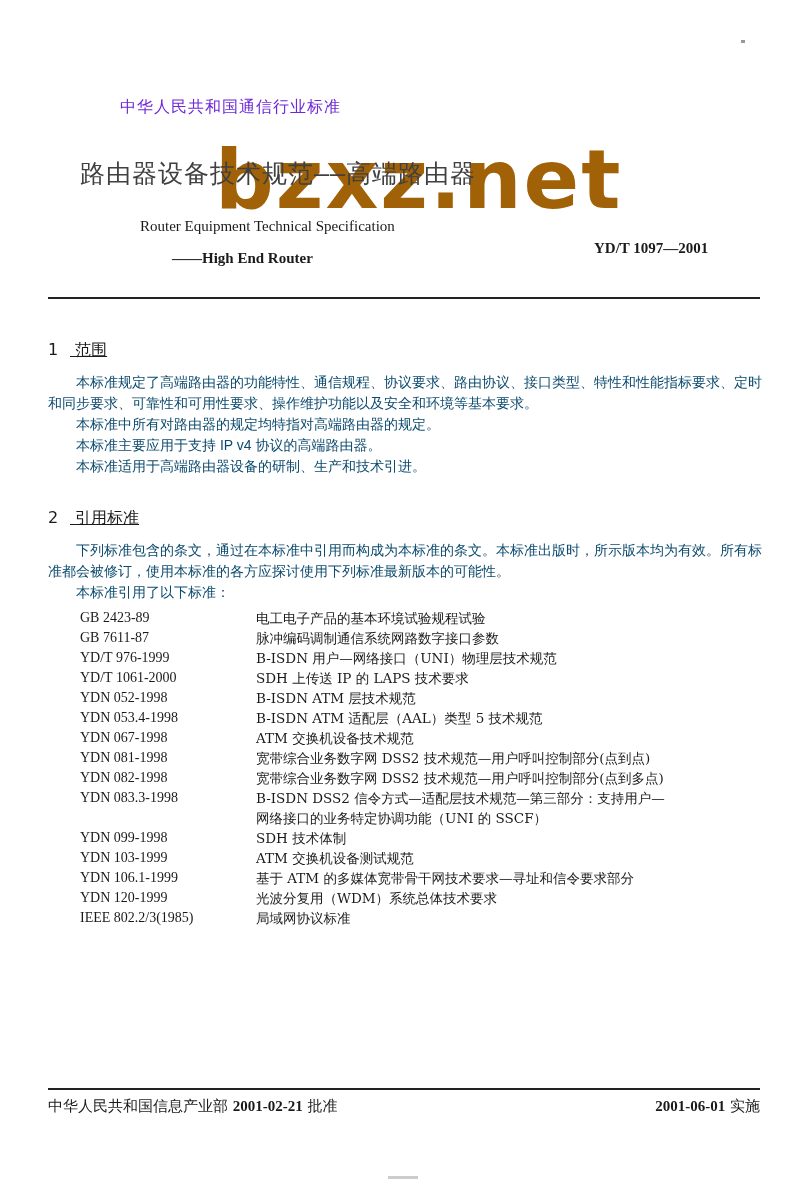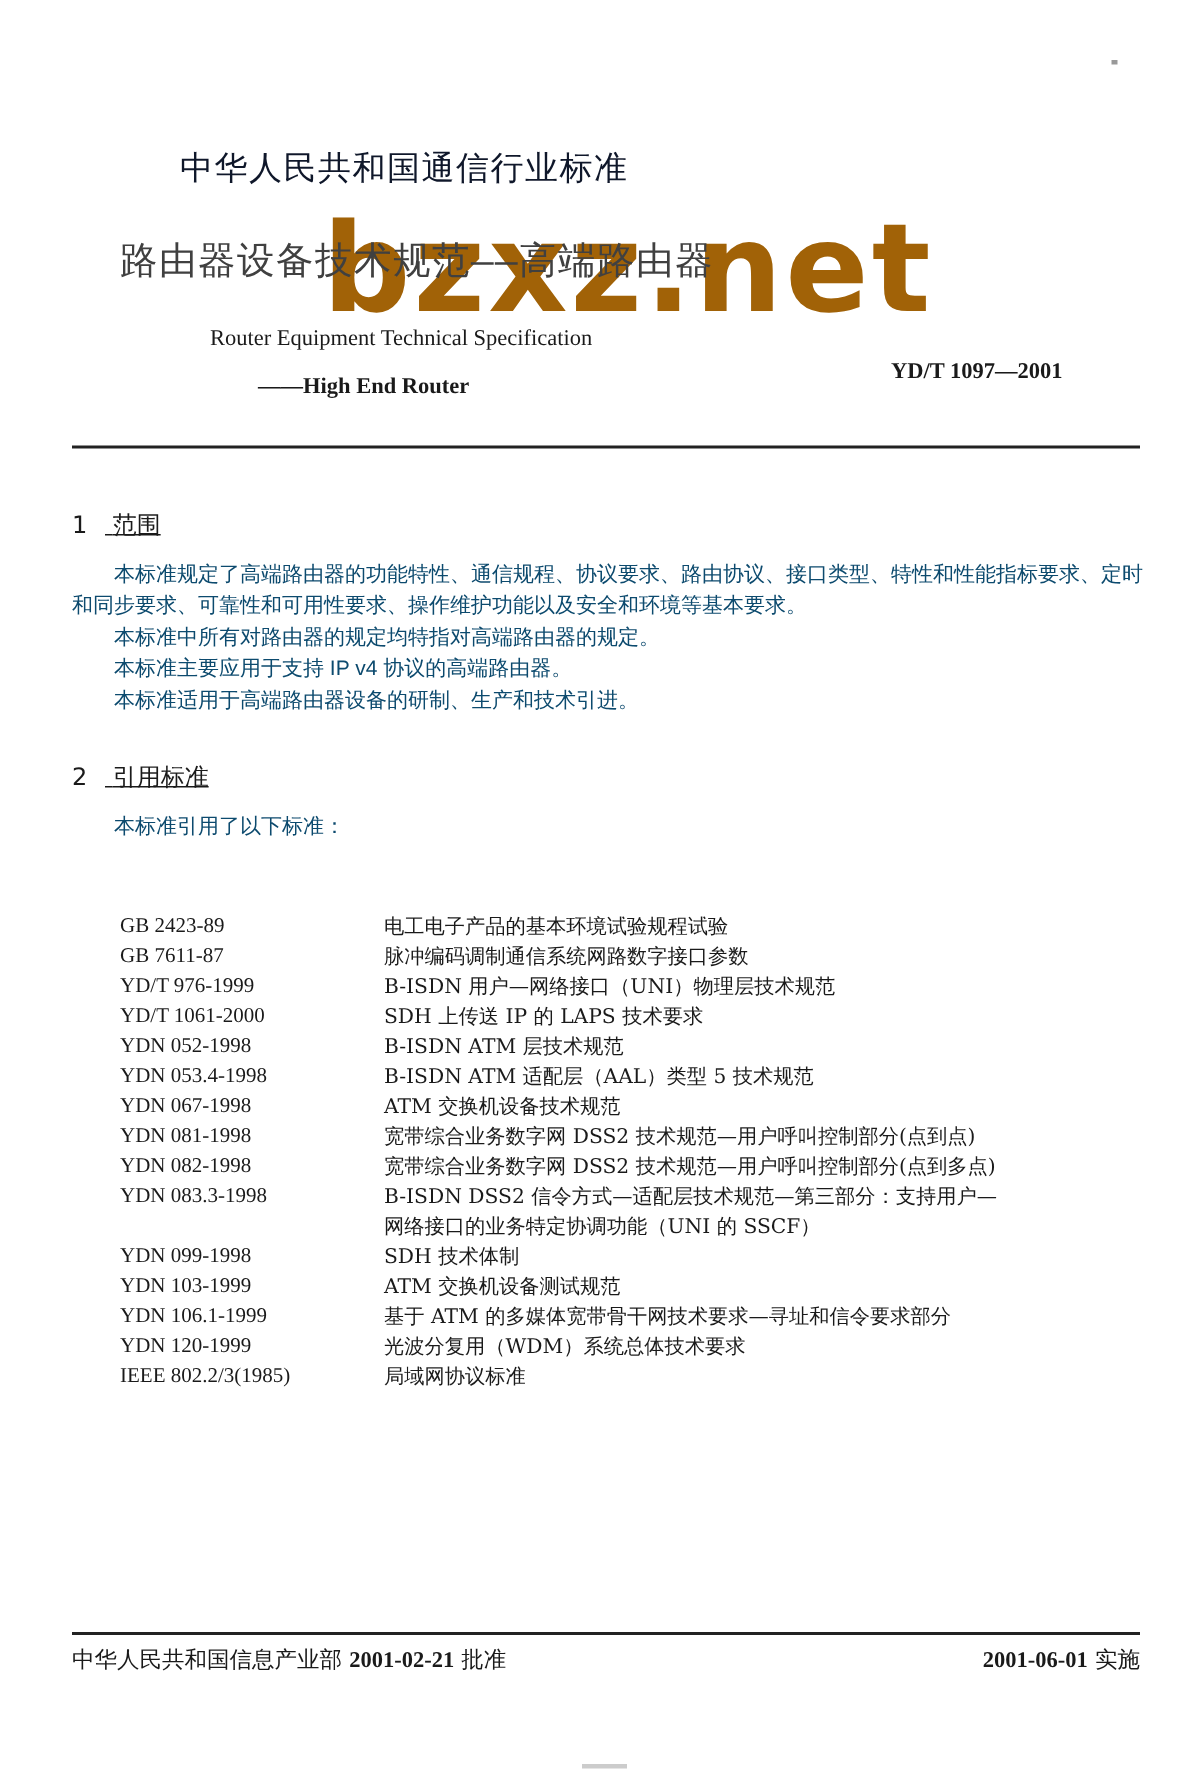--- a/index.html
+++ b/index.html
@@ -1,19 +1,19 @@
 <!DOCTYPE html>
 <html><head>
 <meta charset="utf-8">
 <style>
   html, body { margin: 0; padding: 0; background: #ffffff; }
   body { width: 800px; height: 1183px; position: relative; overflow: hidden;
          font-family: "DejaVu Serif", "Liberation Serif", serif; color: #1a1a1a; }
   .abs { position: absolute; }
-  .industry { left: 120px; top: 97px; font-size: 22px; font-family: "DejaVu Sans", sans-serif; letter-spacing: 1px; color: #0f172a; white-space: nowrap; }
+  .industry { left: 120px; top: 97px; font-size: 16px; font-family: "DejaVu Sans", sans-serif; letter-spacing: 1px; color: #6d28d9; white-space: nowrap; }
   .title-cn { left: 80px; top: 157px; font-size: 25px; font-family: Liberation Mono, monospace; letter-spacing: 1px; color: #404040; white-space: nowrap; }
   .watermark { left: 215px; top: 132px; font-size: 82px; font-weight: bold; font-family: "DejaVu Sans", sans-serif; color: #a16207; letter-spacing: 2px; z-index: 0; white-space: nowrap; }
   .title-en-1 { left: 140px; top: 218px; font-size: 15px; font-weight: normal; font-family: "Liberation Serif", serif; white-space: nowrap; }
   .title-en-2 { left: 172px; top: 238px; font-size: 15px; font-weight: bold; font-family: "Liberation Serif", serif; white-space: nowrap; margin-top: 12px; }
   .std-code { left: 594px; top: 240px; font-size: 15px; font-weight: bold; font-family: "Liberation Serif", serif; white-space: nowrap; }
   .rule { left: 48px; height: 2px; background: #222; }
   .rule-top { top: 297px; width: 712px; }
   .rule-bot { top: 1088px; width: 712px; }
   .sec-head { left: 48px; font-size: 16px; font-family: "DejaVu Sans", sans-serif; white-space: nowrap; text-decoration: underline; }
   .sec-head .num { display: inline-block; width: 22px; }
@@ -52,20 +52,21 @@
   <p>本标准中所有对路由器的规定均特指对高端路由器的规定。</p>
   <p>本标准主要应用于支持 IP v4 协议的高端路由器。</p>
   <p>本标准适用于高端路由器设备的研制、生产和技术引进。</p>
 </div>
 
 <div class="abs sec-head" style="top:508px;">
   <span class="num">2</span>
   <span>引用标准</span>
 </div>
 <div class="abs para" style="top:540px;">
+  <p>下列标准包含的条文，通过在本标准中引用而构成为本标准的条文。本标准出版时，所示版本均为有效。所有标准都会被修订，使用本标准的各方应探讨使用下列标准最新版本的可能性。</p>
   <p>本标准引用了以下标准：</p>
 </div>
 
 <div class="abs refs">
   <div class="ref-row">
       <span class="ref-code">GB 2423-89</span>
       <span class="ref-title">电工电子产品的基本环境试验规程试验</span>
     </div>
   <div class="ref-row">
       <span class="ref-code">GB 7611-87</span>

